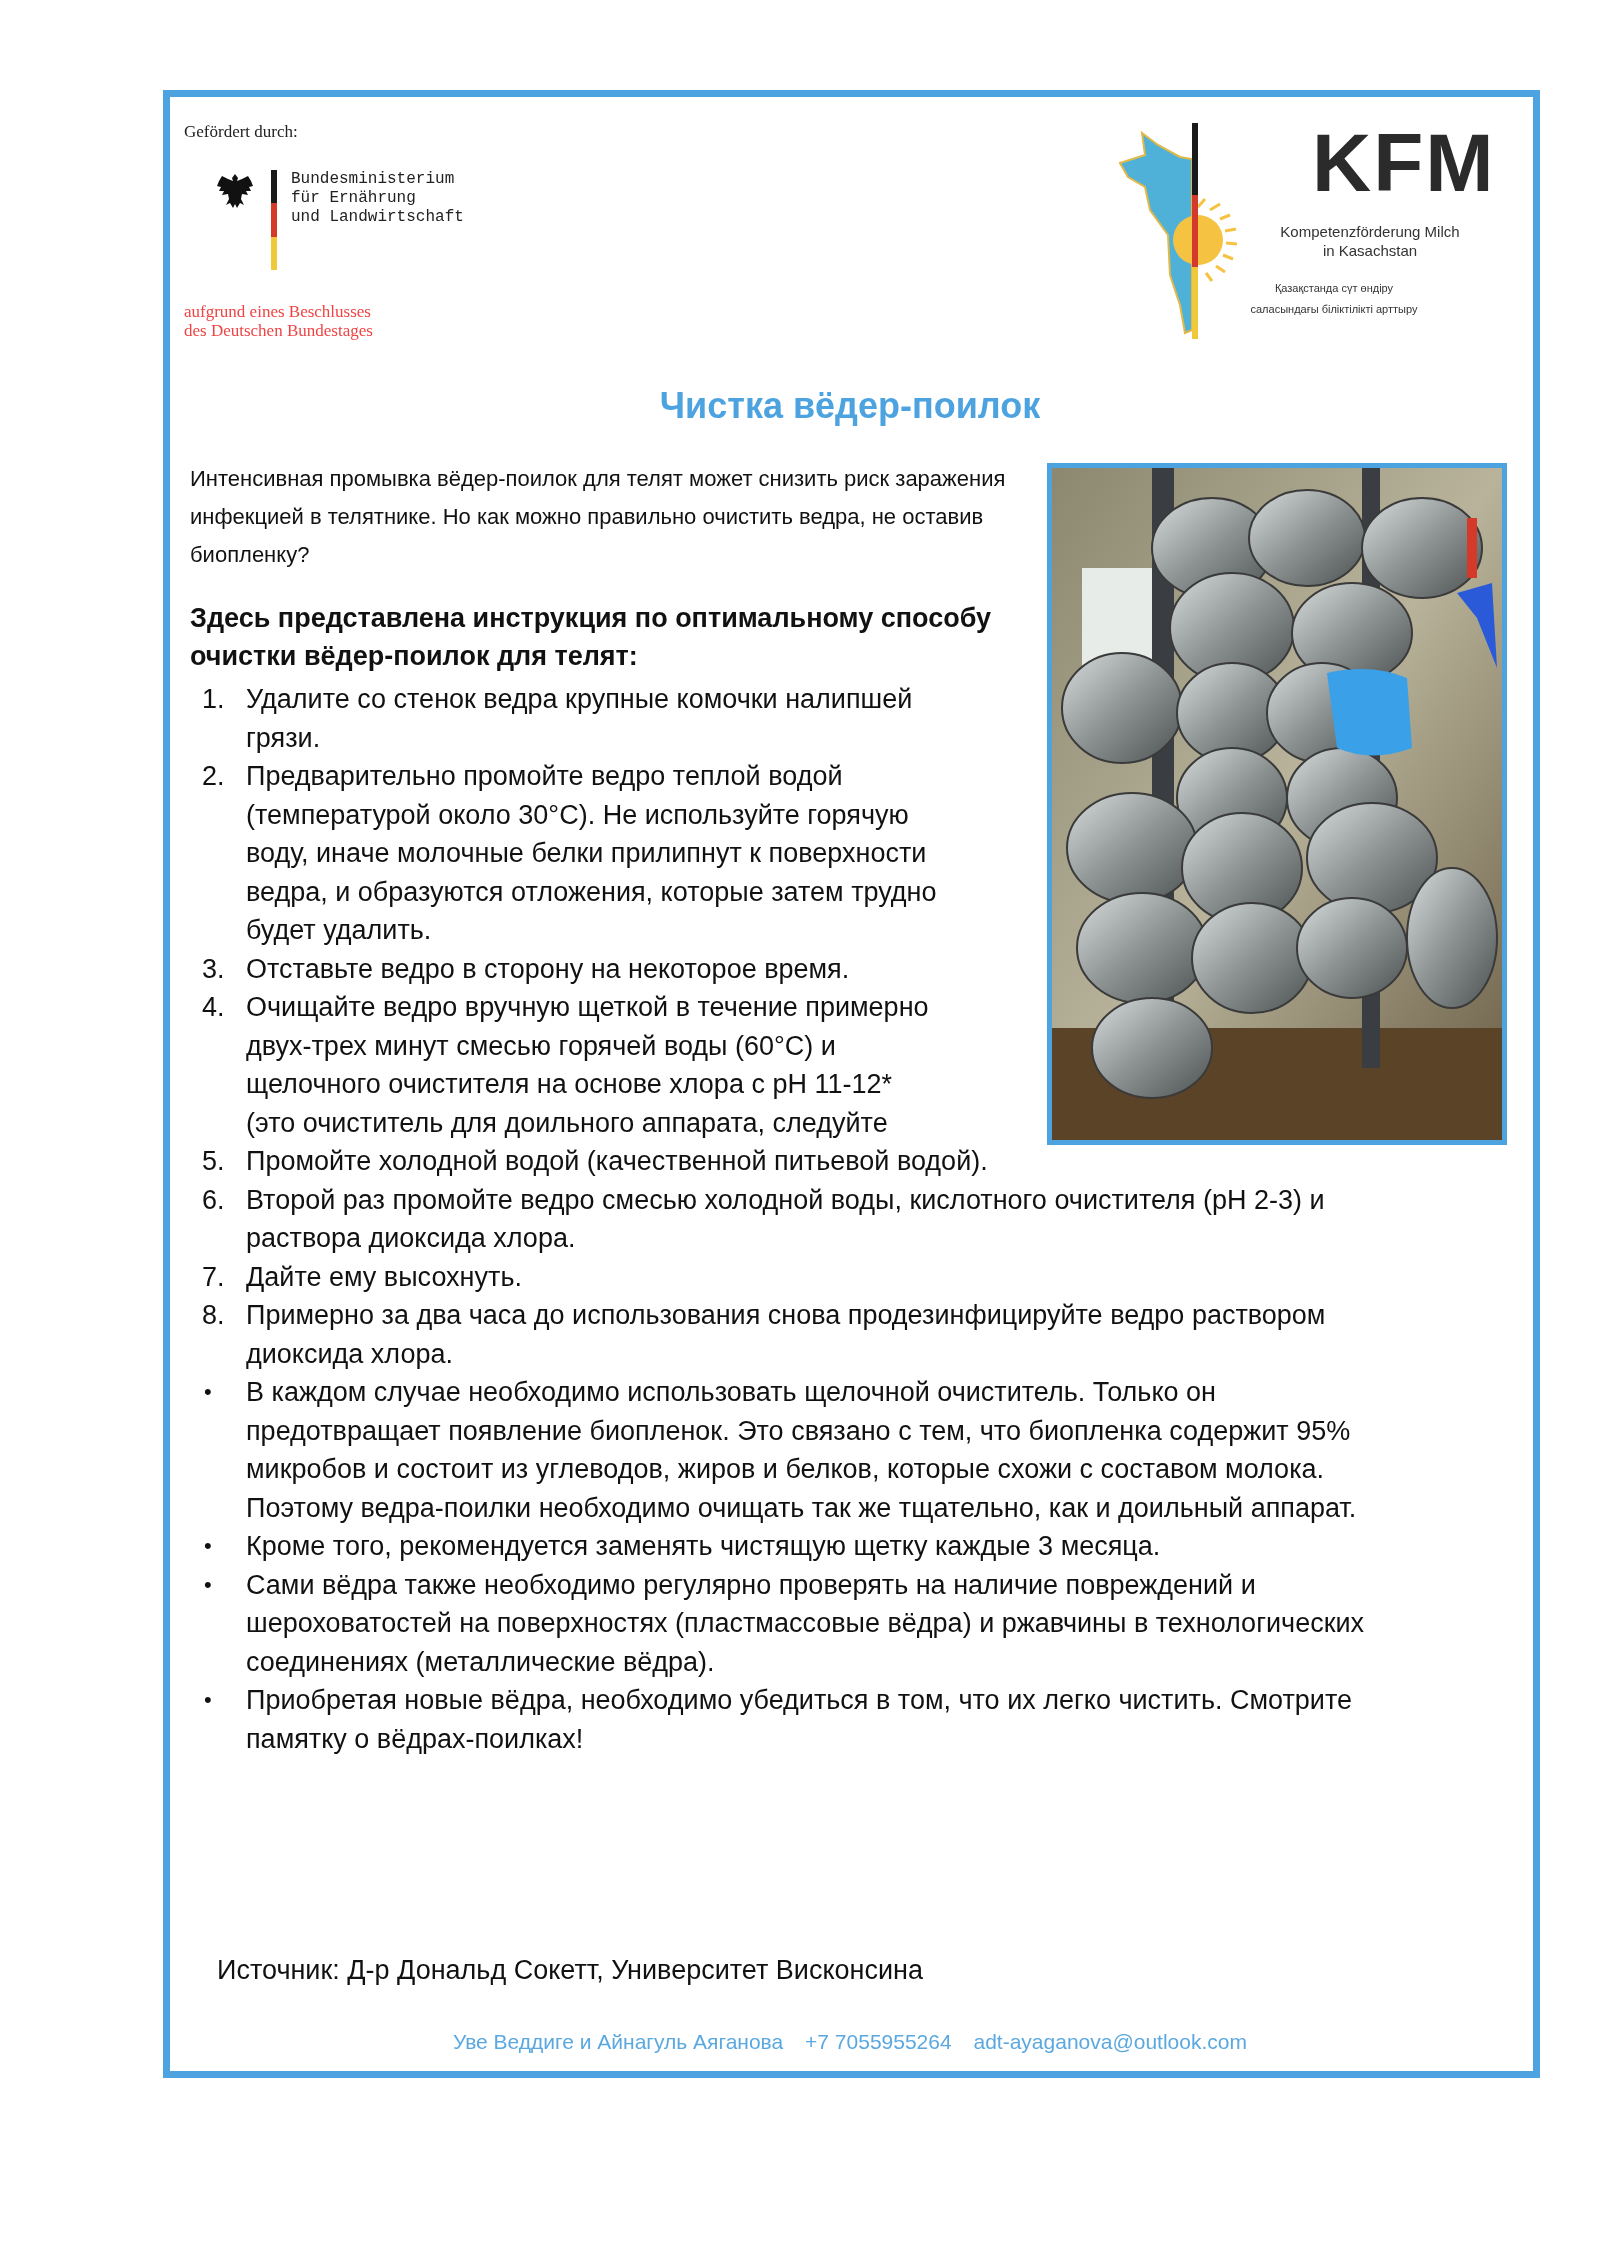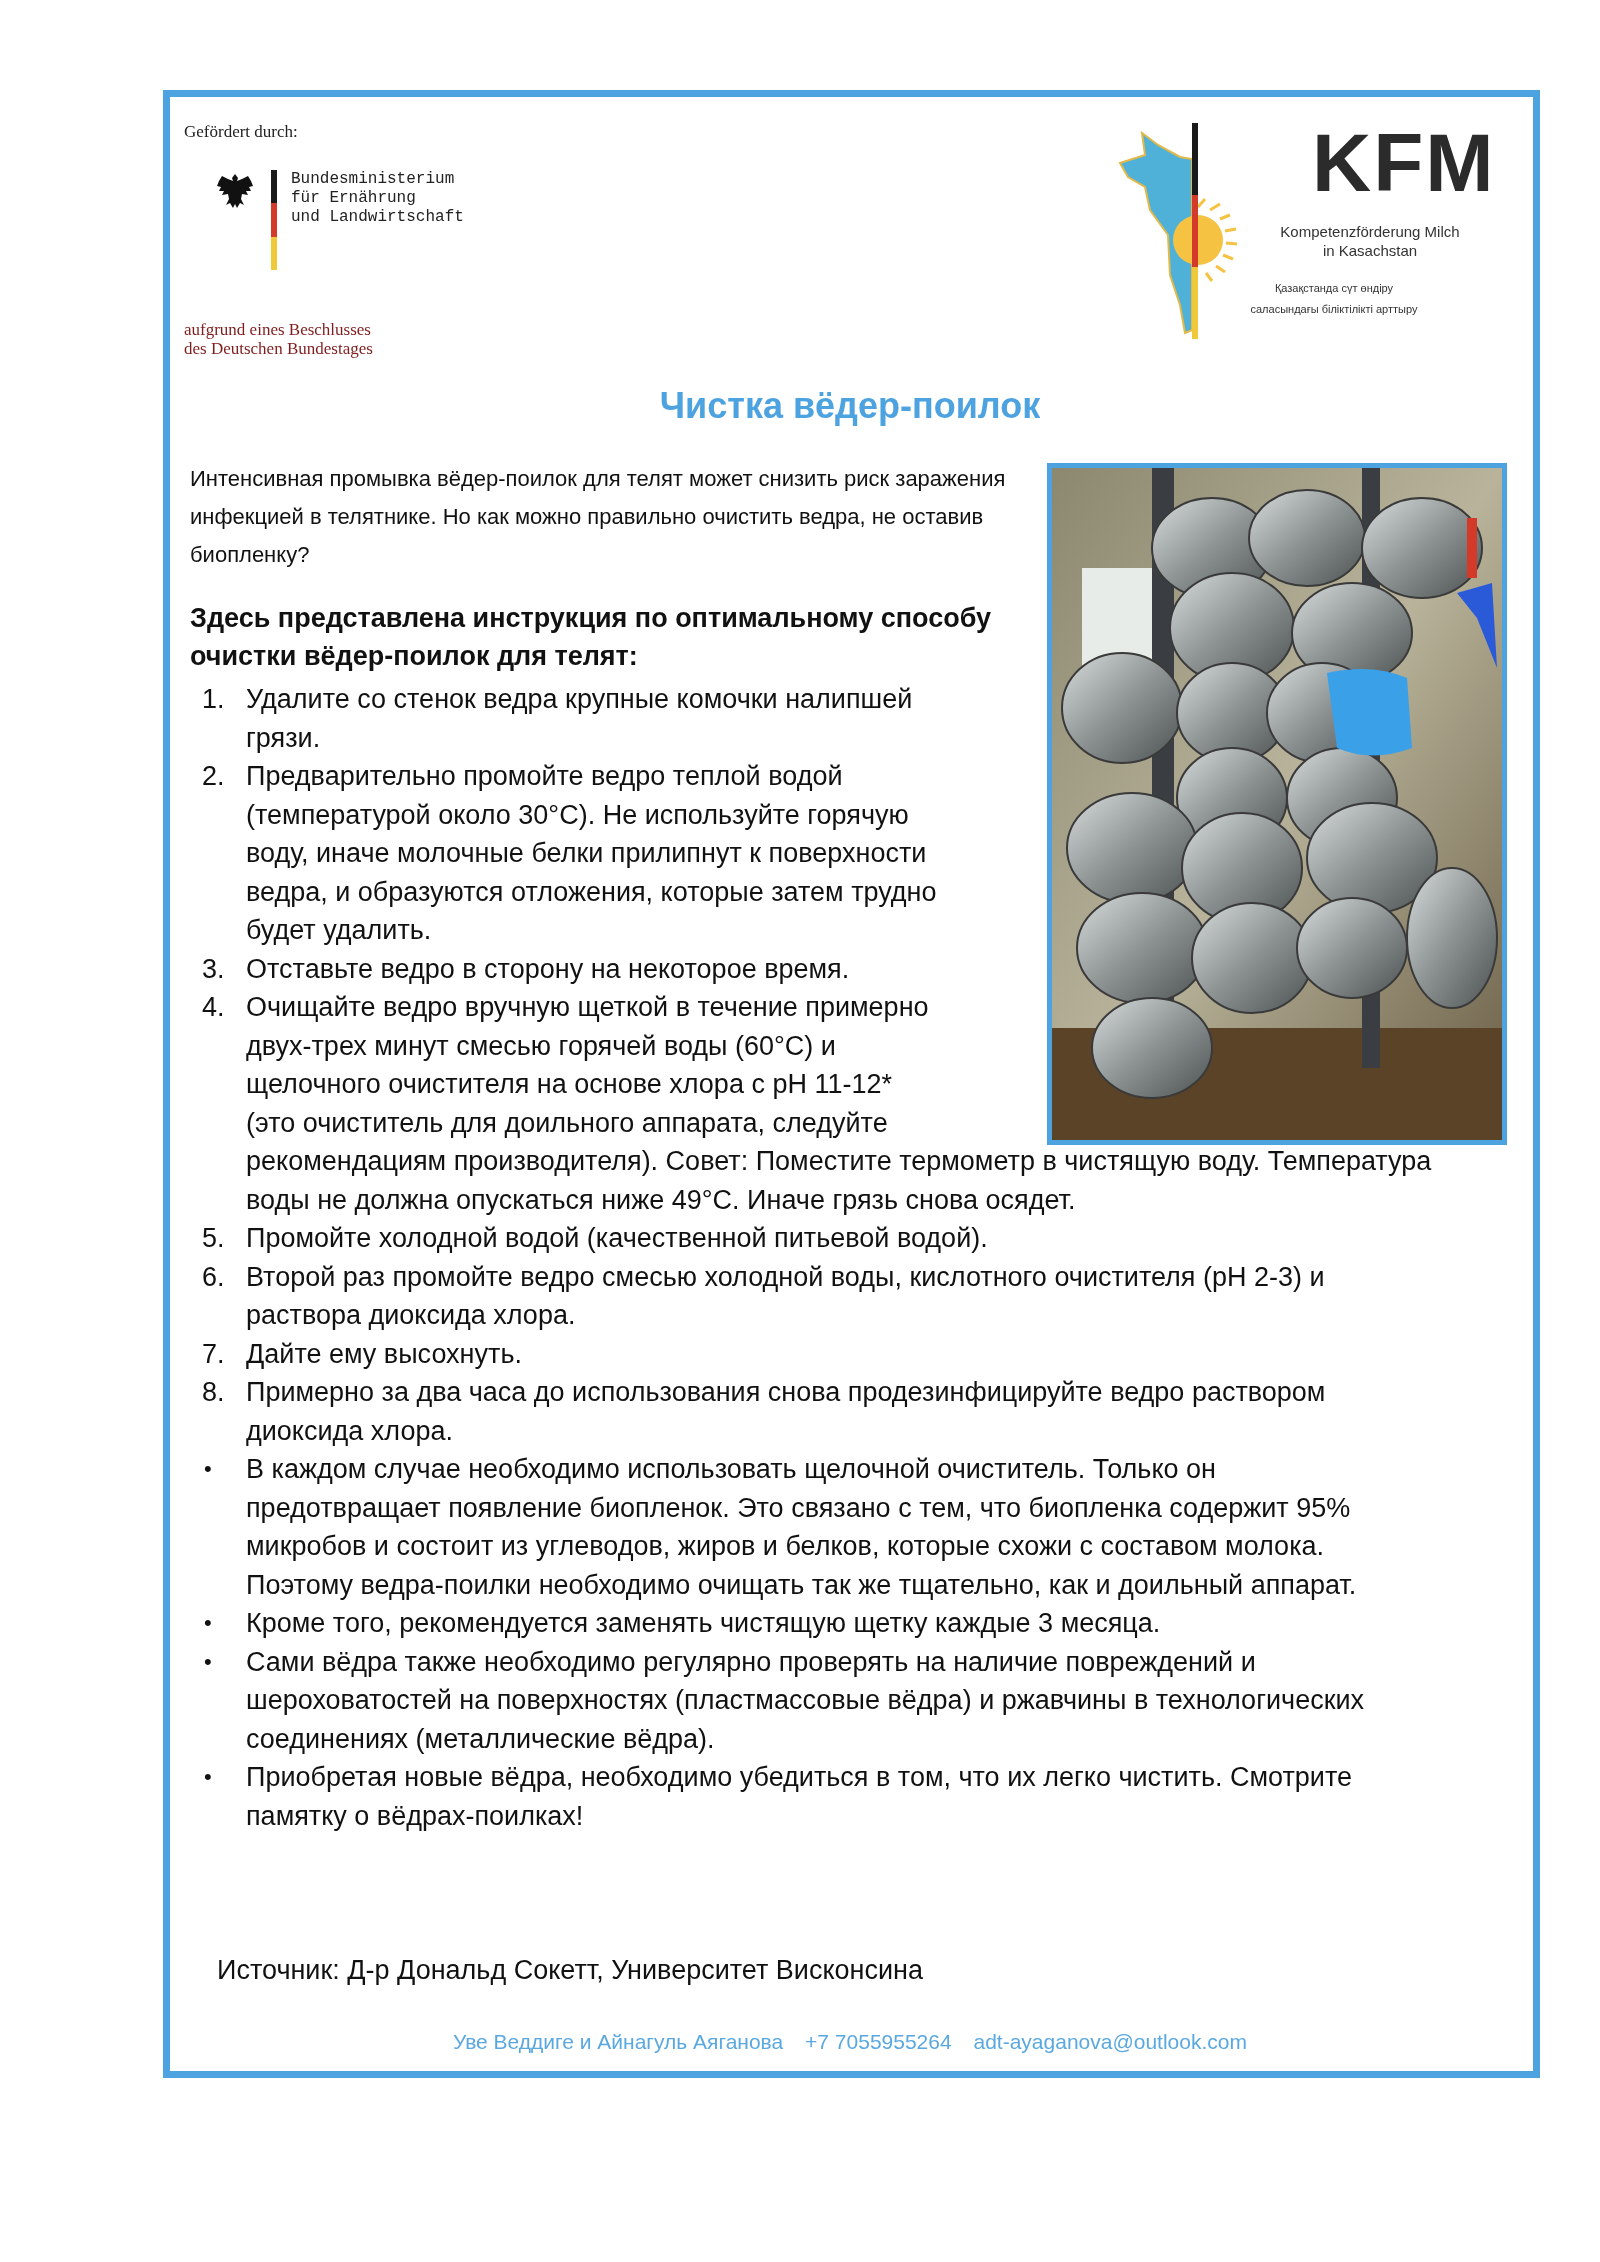--- a/index.html
+++ b/index.html
@@ -7,22 +7,22 @@
          font-family: "Liberation Sans", sans-serif; color: #111; }
   .frame { position: absolute; left: 163px; top: 90px; width: 1363px; height: 1974px;
            border: 7px solid #4da3e0; box-sizing: content-box; }
   .funded { position: absolute; left: 184px; top: 122px; font-family: "Liberation Serif", serif;
             font-size: 17px; color: #222; }
   .bmel { position: absolute; left: 215px; top: 170px; display: flex; align-items: flex-start; }
   .eagle { width: 40px; height: 38px; margin-right: 16px; margin-top: 2px; }
   .flagbar { width: 6px; height: 100px; display: flex; flex-direction: column; margin-right: 14px; }
   .flagbar span { flex: 1; }
   .bmel-text { font-family: Liberation Mono, monospace; font-size: 16px; line-height: 19px; color: #222; }
-  .beschluss { position: absolute; left: 184px; top: 320px; font-family: "Liberation Serif", serif;
-               font-size: 17px; line-height: 19px; color: #7f1d1d; }
+  .beschluss { position: absolute; left: 184px; top: 302px; font-family: "Liberation Serif", serif;
+               font-size: 17px; line-height: 19px; color: #ef4444; }
   .kfm { position: absolute; left: 1110px; top: 115px; width: 400px; height: 230px; }
   .kfm-title { position: absolute; left: 1312px; top: 118px; font-size: 82px; font-weight: bold;
                color: #2b2b2b; letter-spacing: 2px; line-height: 90px; }
   .kfm-sub { position: absolute; left: 1240px; top: 222px; width: 260px; text-align: center;
              font-size: 15px; line-height: 19px; color: #333; }
   .kfm-kz { position: absolute; left: 1184px; top: 278px; width: 300px; text-align: center;
             font-size: 11px; line-height: 21px; color: #333; }
   .title { position: absolute; left: 170px; width: 1360px; top: 385px; text-align: center;
            font-size: 36px; font-weight: bold; color: #4da3e0; }
   .intro { position: absolute; left: 190px; top: 460px; width: 840px; font-size: 22px; line-height: 38px; }
@@ -157,21 +157,20 @@
     <span class="txt"> Предварительно промойте ведро теплой водой (температурой около 30°C). Не используйте горячую воду, иначе молочные белки прилипнут к поверхности ведра, и образуются отложения, которые затем трудно будет удалить.</span>
   </div>
   <div class="item narrow">
     <span class="num">3.</span>
     <span class="txt">Отставьте ведро в сторону на некоторое время.</span>
   </div>
   <div class="item">
     <span class="num">4.</span>
     <span class="txt">
       <span style="display:block;max-width:700px">Очищайте ведро вручную щеткой в течение примерно двух-трех минут смесью горячей воды (60°C) и щелочного очистителя на основе хлора с pH 11-12* (это очиститель для доильного аппарата, следуйте</span>
-      <span style="display:block">рекомендациям производителя). Совет: Поместите термометр в чистящую воду. Температура воды не должна опускаться ниже 49°C. Иначе грязь снова осядет.</span>
     </span>
   </div>
   <div class="item">
     <span class="num">5.</span>
     <span class="txt">Промойте холодной водой (качественной питьевой водой).</span>
   </div>
   <div class="item" style="max-width:1230px">
     <span class="num">6.</span>
     <span class="txt">Второй раз промойте ведро смесью холодной воды, кислотного очистителя (pH 2-3) и раствора диоксида хлора.</span>
   </div>

